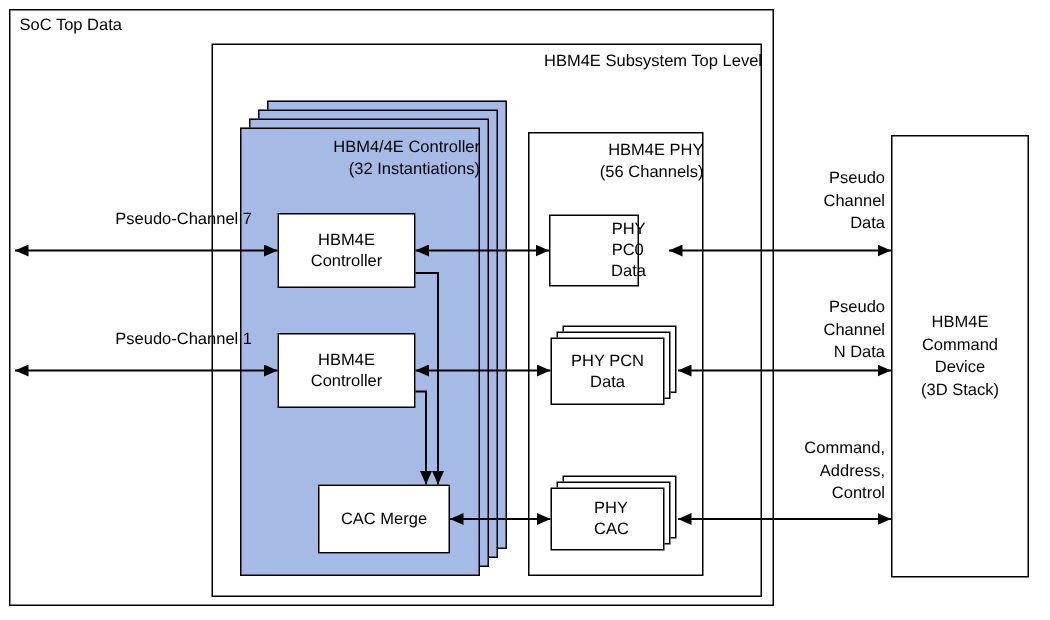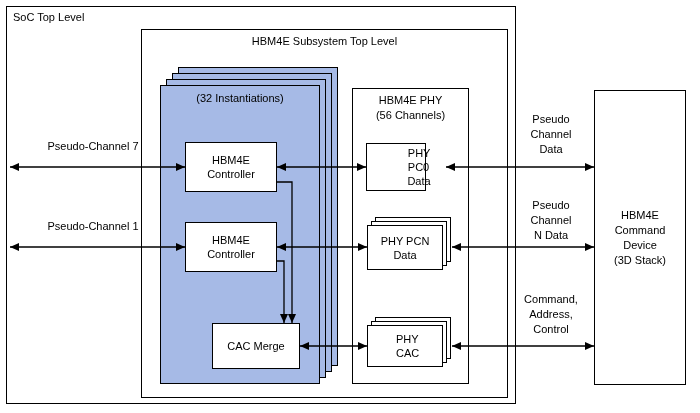--- a/index.html
+++ b/index.html
@@ -21,38 +21,39 @@
   .stacklayer {
     position: absolute; border: 1.2px solid var(--border, #000);
     background: #fff; z-index: 2;
   }
   .whitebox {
     position: absolute; border: 1.3px solid var(--border, #000); background: #fff;
     display: flex; flex-direction: column; align-items: center; justify-content: center;
     text-align: left; font-size: 11px; line-height: 14px; z-index: 3;
   }
   .lbl { position: absolute; font-size: 11px; line-height: 15px; z-index: 4; }
-  .c { text-align: center; }
+  .c { text-align: right; }
   svg.wires { position: absolute; left: 0; top: 0; z-index: 6; pointer-events: none; }
   .wire { stroke: var(--wire, #000); stroke-width: 1.3; fill: none; }
 </style>
 </head>
 <body>
 
 <div class="outline" style="left:6px; top:6px; width:510px; height:398px;"></div>
-<div class="lbl" style="left:13px; top:10px;">SoC Top Level</div>
+<div class="lbl" style="left:13px; top:10px;">SoC Top Data</div>
 
 <div class="outline" style="left:141px; top:29px; width:367px; height:369px;"></div>
 <div class="lbl c" style="left:141px; top:34px; width:367px;">HBM4E Subsystem Top Level</div>
 
 <div class="bluelayer" style="left:178px; top:67px; width:160px; height:299px;"></div>
 <div class="bluelayer" style="left:172px; top:73px; width:160px; height:299px;"></div>
 <div class="bluelayer" style="left:166px; top:79px; width:160px; height:299px;"></div>
 <div class="bluelayer" style="left:160px; top:85px; width:160px; height:299px;"></div>
 <div class="lbl c" style="left:160px; top:91px; width:160px;">
+  <div>HBM4/4E Controller</div>
   <div>(32 Instantiations)</div>
 </div>
 
 <div class="whitebox" style="left:185px; top:142px; width:92px; height:50px;">
   <span>HBM4E</span>
   <span>Controller</span>
 </div>
 <div class="whitebox" style="left:185px; top:222px; width:92px; height:50px;">
   <span>HBM4E</span>
   <span>Controller</span>

